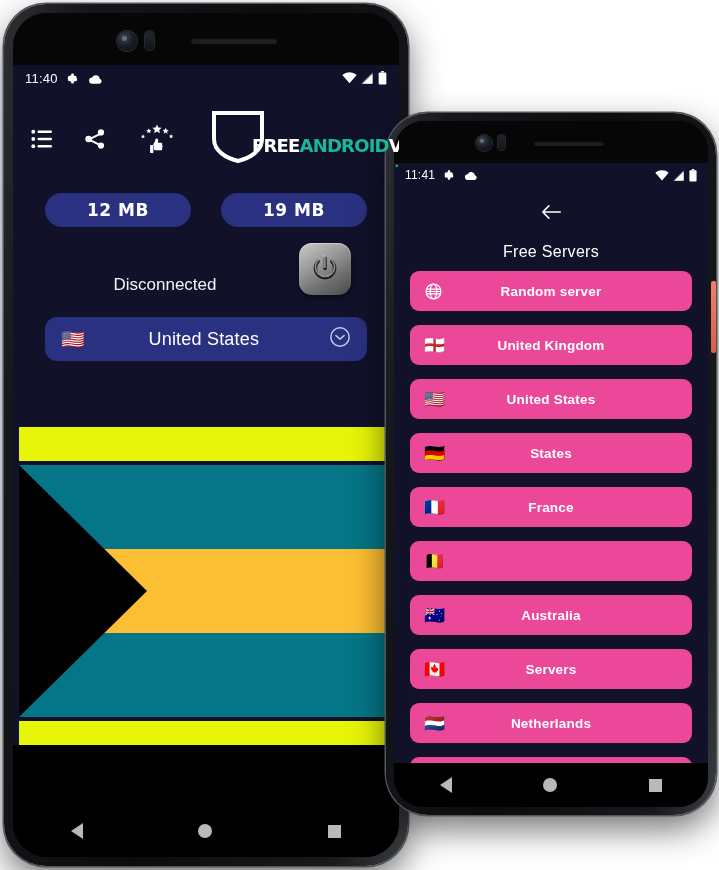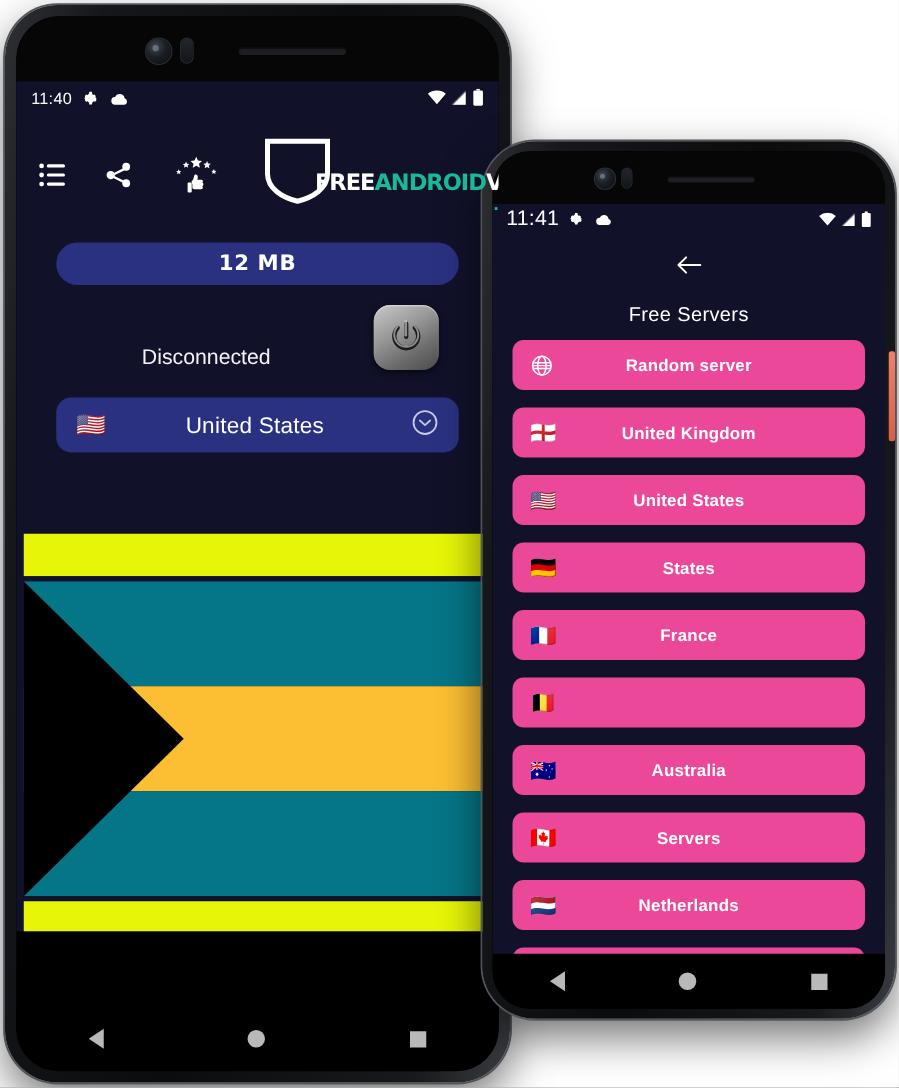--- a/index.html
+++ b/index.html
@@ -320,20 +320,21 @@
               <div class="brand-line1">
                 <span class="c-white">FREE</span><span class="c-teal">ANDROID</span><span class="c-white">VPN</span>
               </div>
               <div class="brand-line2 c-teal">.COM</div>
             </span>
           </div>
         </div>
 
         <div class="stats-row">
           <div class="stat-pill">12 MB</div>
+          <div class="stat-pill">19 MB</div>
         </div>
 
         <div class="status-row">
           <div class="status-text">Disconnected</div>
           <div class="power-btn">
             <svg width="34" height="34" viewBox="0 0 34 34">
               <path d="M10.2 9.3a9.6 9.6 0 1013.6 0" fill="none" stroke="#1c1c1c" stroke-width="3.4" stroke-linecap="round"></path>
               <rect x="15.3" y="4.2" width="3.4" height="14" rx="1.7" fill="#1c1c1c"></rect>
               <path d="M10.2 8.1a9.6 9.6 0 1013.6 0" fill="none" stroke="#e9e9e9" stroke-width="1.6" stroke-linecap="round" opacity=".55"></path>
               <rect x="15.5" y="3.2" width="2.2" height="13" rx="1.1" fill="#eeeeee" opacity=".55"></rect>
@@ -382,21 +383,21 @@
       <div class="bezel-top" style="height:42px;">
         <div class="cam" style="width:16px; height:16px; left:82px; top:14px;"></div>
         <div class="sensor" style="width:7px; height:15px; left:104px; top:14px;"></div>
         <div class="speaker" style="width:70px; height:5px; left:140px; top:20px;"></div>
       </div>
 
       <div class="screen" style="top:42px; height:602px;">
 
         <div class="statusbar" style="height:24px; padding:0 11px;">
           <div class="sb-left">
-            <span class="sb-time" style="font-size:17px;">11:41</span>
+            <span class="sb-time" style="font-size:12px;">11:41</span>
             <span class="ico">
               <svg width="12" height="12" viewBox="0 0 24 24" fill="#fff">
                 <path d="M12 8a4 4 0 100 8 4 4 0 000-8zm0 6.2a2.2 2.2 0 110-4.4 2.2 2.2 0 010 4.4z"></path>
                 <path d="M21 12l-2-1.1.6-2.2-2-2-2.2.6L14.3 5l-.3-2.3h-4L9.7 5l-2.1 2.3-2.2-.6-2 2L4 10.9 2 12l2 1.1-.6 2.2 2 2 2.2-.6 2.1 2.3.3 2.3h4l.3-2.3 2.1-2.3 2.2.6 2-2-.6-2.2L21 12z"></path>
               </svg>
             </span>
             <span class="ico">
               <svg width="15" height="10" viewBox="0 0 24 16" fill="#fff">
                 <path d="M19 8.2a6 6 0 00-11.4-1.6A4.6 4.6 0 108 16h10.6a4 4 0 00.4-7.8z"></path>
               </svg>

